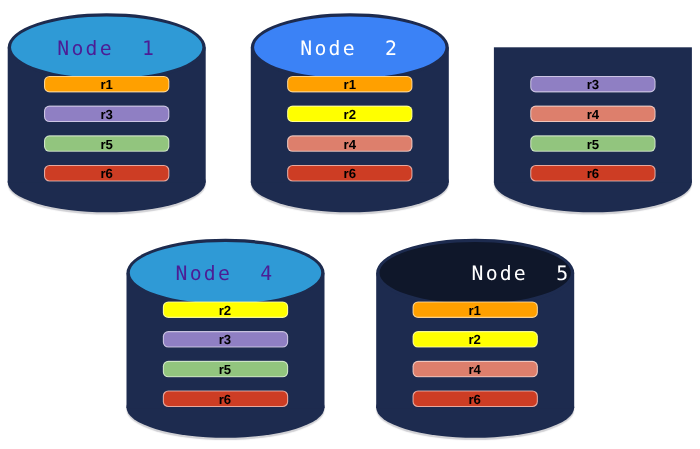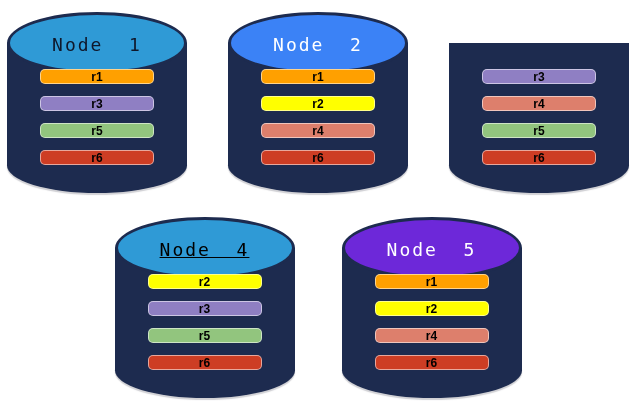--- a/index.html
+++ b/index.html
@@ -93,21 +93,21 @@
 </style>
 </head>
 <body>
 
 <div class="canvas">
   <div class="row top">
       <div class="node">
     <div class="cyl-bottom" style="background: rgb(29, 43, 79);"></div>
     <div class="cyl-body" style="background: rgb(29, 43, 79);"></div>
     <div class="cyl-top" style="background: rgb(47, 154, 214); border-color: rgb(29, 43, 79);">
-      <span class="node-title" style="color: #0f172a;">Node  1</span>
+      <span class="node-title" style="color: #4c1d95;">Node  1</span>
     </div>
     <div class="replica-stack">
 
     <div class="bar" style="background: rgb(255, 160, 0);">
         <span class="bar-label" style="color: rgb(0, 0, 0);">r1</span>
       </div>
           <div class="bar" style="background: rgb(143, 127, 195);">
         <span class="bar-label" style="color: rgb(0, 0, 0);">r3</span>
       </div>
           <div class="bar" style="background: rgb(146, 197, 126);">
@@ -158,42 +158,42 @@
         <span class="bar-label" style="color: rgb(0, 0, 0);">r6</span>
       </div>
         </div>
   </div>
     </div>
   <div class="row bottom">
       <div class="node">
     <div class="cyl-bottom" style="background: rgb(29, 43, 79);"></div>
     <div class="cyl-body" style="background: rgb(29, 43, 79);"></div>
     <div class="cyl-top" style="background: rgb(47, 154, 214); border-color: rgb(29, 43, 79);">
-      <span class="node-title" style="color: #000000; text-decoration: underline;">Node  4</span>
+      <span class="node-title" style="color: #4c1d95;">Node  4</span>
     </div>
     <div class="replica-stack">
 
     <div class="bar" style="background: rgb(255, 255, 0);">
         <span class="bar-label" style="color: rgb(0, 0, 0);">r2</span>
       </div>
           <div class="bar" style="background: rgb(143, 127, 195);">
         <span class="bar-label" style="color: rgb(0, 0, 0);">r3</span>
       </div>
           <div class="bar" style="background: rgb(146, 197, 126);">
         <span class="bar-label" style="color: rgb(0, 0, 0);">r5</span>
       </div>
           <div class="bar" style="background: rgb(205, 61, 36);">
         <span class="bar-label" style="color: rgb(0, 0, 0);">r6</span>
       </div>
         </div>
   </div>
       <div class="node">
     <div class="cyl-bottom" style="background: rgb(29, 43, 79);"></div>
     <div class="cyl-body" style="background: rgb(29, 43, 79);"></div>
-    <div class="cyl-top" style="background: #6d28d9; border-color: rgb(29, 43, 79);">
+    <div class="cyl-top" style="background: #0f172a; border-color: rgb(29, 43, 79); justify-content: flex-end;">
       <span class="node-title" style="color: rgb(255, 255, 255);">Node  5</span>
     </div>
     <div class="replica-stack">
 
     <div class="bar" style="background: rgb(255, 160, 0);">
         <span class="bar-label" style="color: rgb(0, 0, 0);">r1</span>
       </div>
           <div class="bar" style="background: rgb(255, 255, 0);">
         <span class="bar-label" style="color: rgb(0, 0, 0);">r2</span>
       </div>

